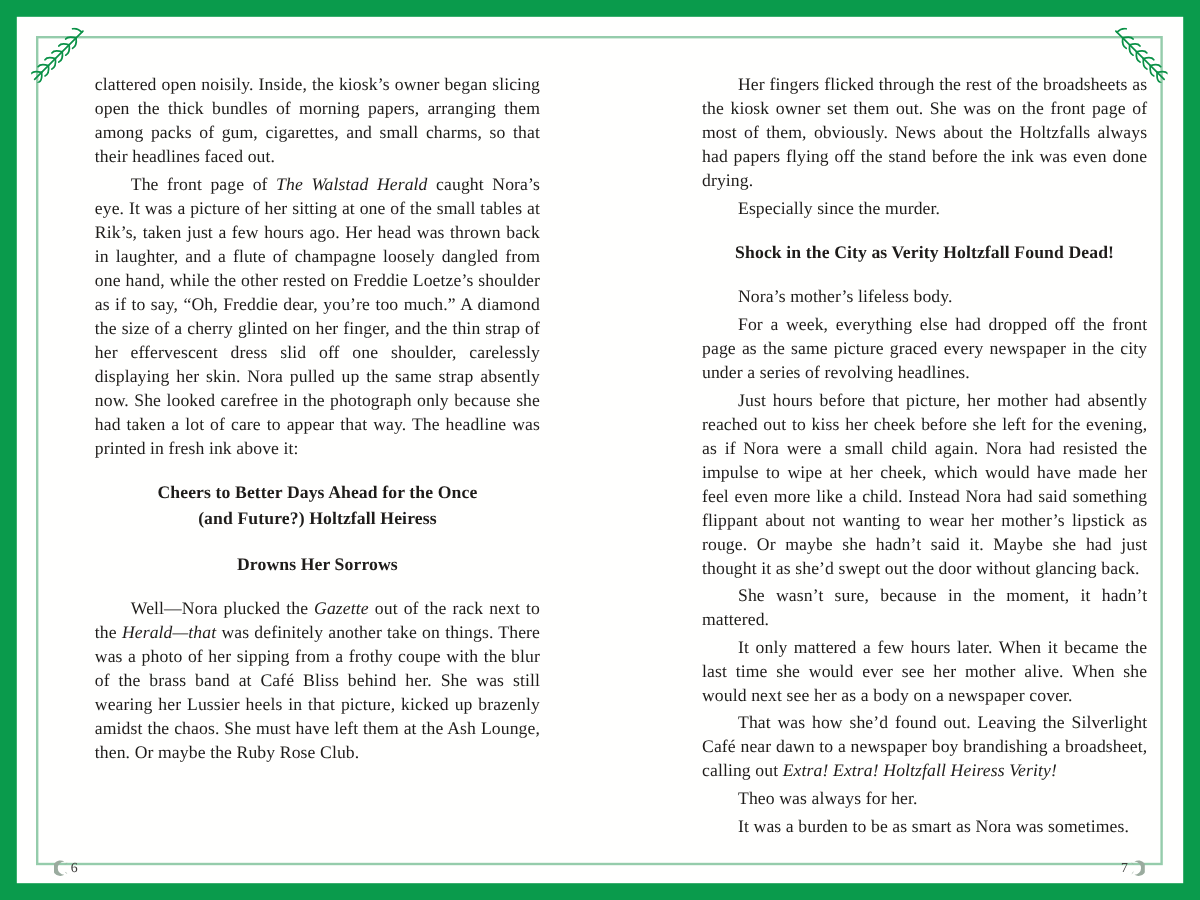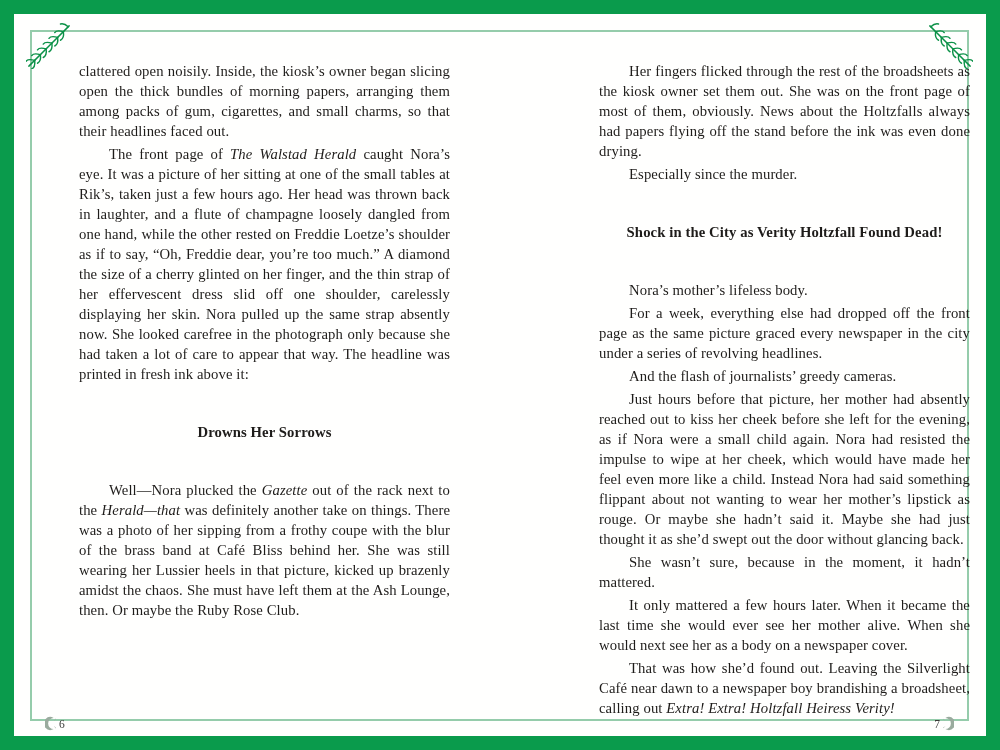--- a/index.html
+++ b/index.html
@@ -13,25 +13,25 @@
                 border:2px solid #95ccab; pointer-events:none; }
 
   .sprig { position:absolute; width:46px; height:46px; }
   .sprig-tl { left:12px; top:9px; }
   .sprig-tr { right:13px; top:9px; transform:scaleX(-1); }
 
   .page-text { position:absolute; top:44px; width:377px; height:664px;
                overflow:hidden; color:#1e1c1a; font-size:14.7px; line-height:20px;
                text-align:justify; letter-spacing:0.1px; }
   .page-text-left  { left:62px; }
-  .page-text-right { left:582px; }
+  .page-text-right { left:568px; }
 
   .block-p { margin:3px; }
   .block-p.ind { text-indent:30px; }
-  .block-h { font-weight:bold; text-align:center; margin:37px 0; text-indent:0; }
+  .block-h { font-weight:bold; text-align:center; margin:16px 0; text-indent:0; }
   .block-h div { line-height:22px; }
 
   .pagenum { position:absolute; top:702px; display:flex; align-items:center; gap:3px;
              font-size:11.5px; color:#3a3a38; }
   .pagenum-left  { left:31px; }
   .pagenum-right { right:32px; flex-direction:row; }
   .pn-orn { width:11px; height:15px; }
   .pn-orn-right { transform:scaleX(-1); }
 </style>
 </head>
@@ -76,34 +76,37 @@
       <path d="M39,9 Q32,7 30,10"></path>
         <path d="M39,9 Q40,16 36,18"></path>
       <path d="M44,4 Q40,0 36,1"></path>
     </g>
   </svg>
 
   <div class="page-text page-text-left">
       <p class="block-p"><span>clattered open noisily. Inside, the kiosk’s owner began slicing open the thick bundles of morning papers, arranging them among packs of gum, cigarettes, and small charms, so that their headlines faced out.</span></p>
       <p class="block-p ind"><span>The front page of </span><i>The Walstad Herald</i><span> caught Nora’s eye. It was a picture of her sitting at one of the small tables at Rik’s, taken just a few hours ago. Her head was thrown back in laughter, and a flute of champagne loosely dangled from one hand, while the other rested on Freddie Loetze’s shoulder as if to say, “Oh, Freddie dear, you’re too much.” A diamond the size of a cherry glinted on her finger, and the thin strap of her effervescent dress slid off one shoulder, carelessly displaying her skin. Nora pulled up the same strap absently now. She looked carefree in the photograph only because she had taken a lot of care to appear that way. The headline was printed in fresh ink above it:</span></p>
       <div class="block-h">
+        <div>Cheers to Better Days Ahead for the Once</div>
+        <div>(and Future?) Holtzfall Heiress</div>
+      </div>
+      <div class="block-h">
         <div>Drowns Her Sorrows</div>
       </div>
       <p class="block-p ind"><span>Well—Nora plucked the </span><i>Gazette</i><span> out of the rack next to the </span><i>Herald—that</i><span> was definitely another take on things. There was a photo of her sipping from a frothy coupe with the blur of the brass band at Café Bliss behind her. She was still wearing her Lussier heels in that picture, kicked up brazenly amidst the chaos. She must have left them at the Ash Lounge, then. Or maybe the Ruby Rose Club.</span></p>
     </div>
 
   <div class="page-text page-text-right">
       <p class="block-p ind"><span>Her fingers flicked through the rest of the broadsheets as the kiosk owner set them out. She was on the front page of most of them, obviously. News about the Holtzfalls always had papers flying off the stand before the ink was even done drying.</span></p>
       <p class="block-p ind"><span>Especially since the murder.</span></p>
       <div class="block-h">
         <div>Shock in the City as Verity Holtzfall Found Dead!</div>
       </div>
       <p class="block-p ind"><span>Nora’s mother’s lifeless body.</span></p>
       <p class="block-p ind"><span>For a week, everything else had dropped off the front page as the same picture graced every newspaper in the city under a series of revolving headlines.</span></p>
-      <p class="block-p ind"><span>And the flash of journalists’ greedy cameras.</span></p>
       <p class="block-p ind"><span>Just hours before that picture, her mother had absently reached out to kiss her cheek before she left for the evening, as if Nora were a small child again. Nora had resisted the impulse to wipe at her cheek, which would have made her feel even more like a child. Instead Nora had said something flippant about not wanting to wear her mother’s lipstick as rouge. Or maybe she hadn’t said it. Maybe she had just thought it as she’d swept out the door without glancing back.</span></p>
       <p class="block-p ind"><span>She wasn’t sure, because in the moment, it hadn’t mattered.</span></p>
       <p class="block-p ind"><span>It only mattered a few hours later. When it became the last time she would ever see her mother alive. When she would next see her as a body on a newspaper cover.</span></p>
       <p class="block-p ind"><span>That was how she’d found out. Leaving the Silverlight Café near dawn to a newspaper boy brandishing a broadsheet, calling out </span><i>Extra! Extra! Holtzfall Heiress Verity!</i></p>
       <p class="block-p ind"><span>Theo was always for her.</span></p>
       <p class="block-p ind"><span>It was a burden to be as smart as Nora was sometimes.</span></p>
       <p class="block-p ind"></p>
     </div>
 
   <div class="pagenum pagenum-left">

